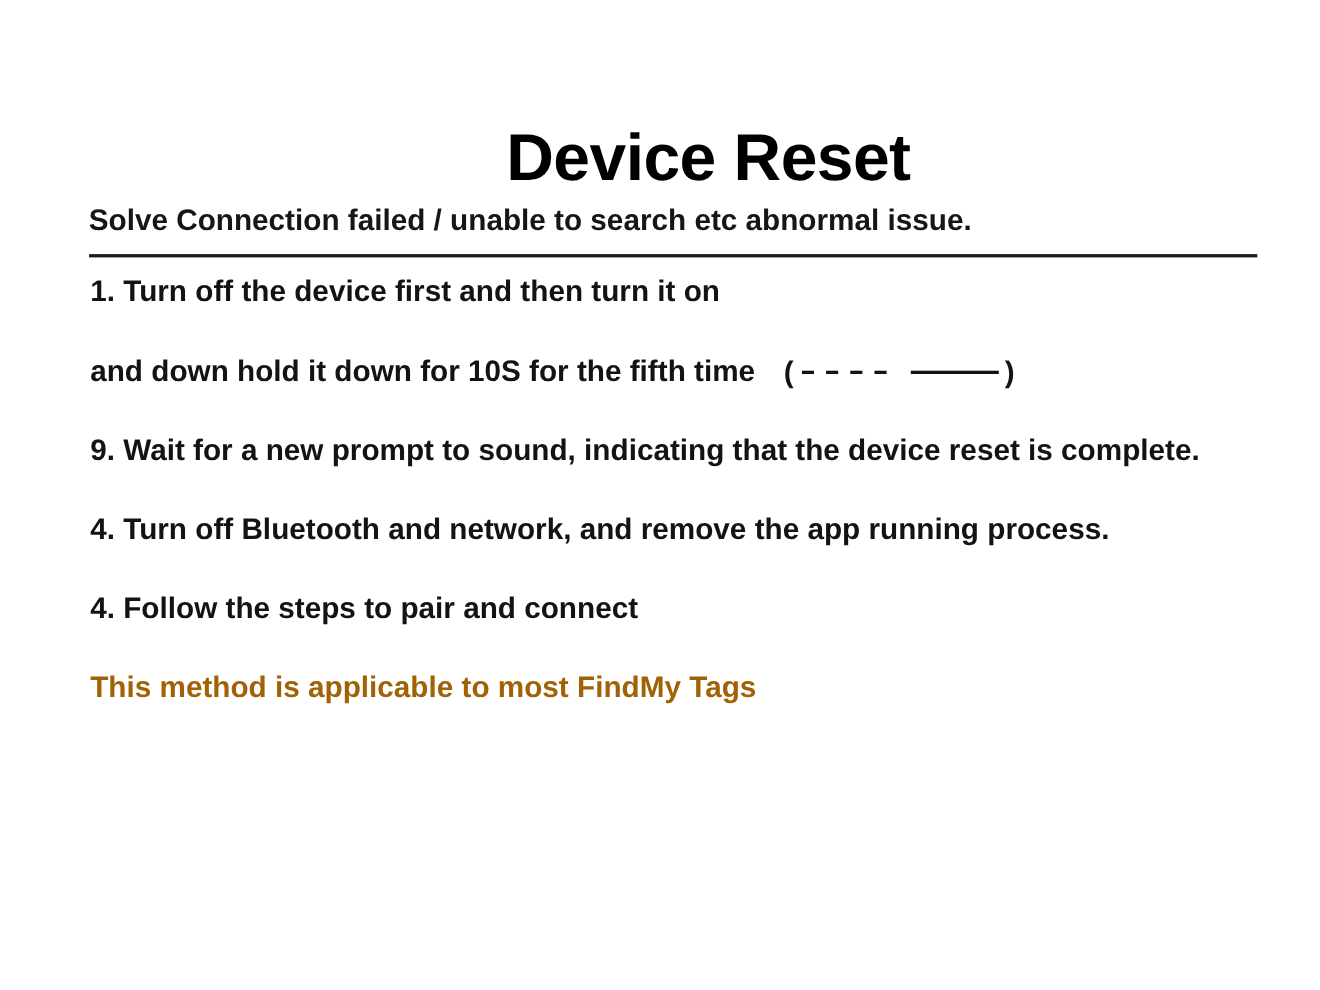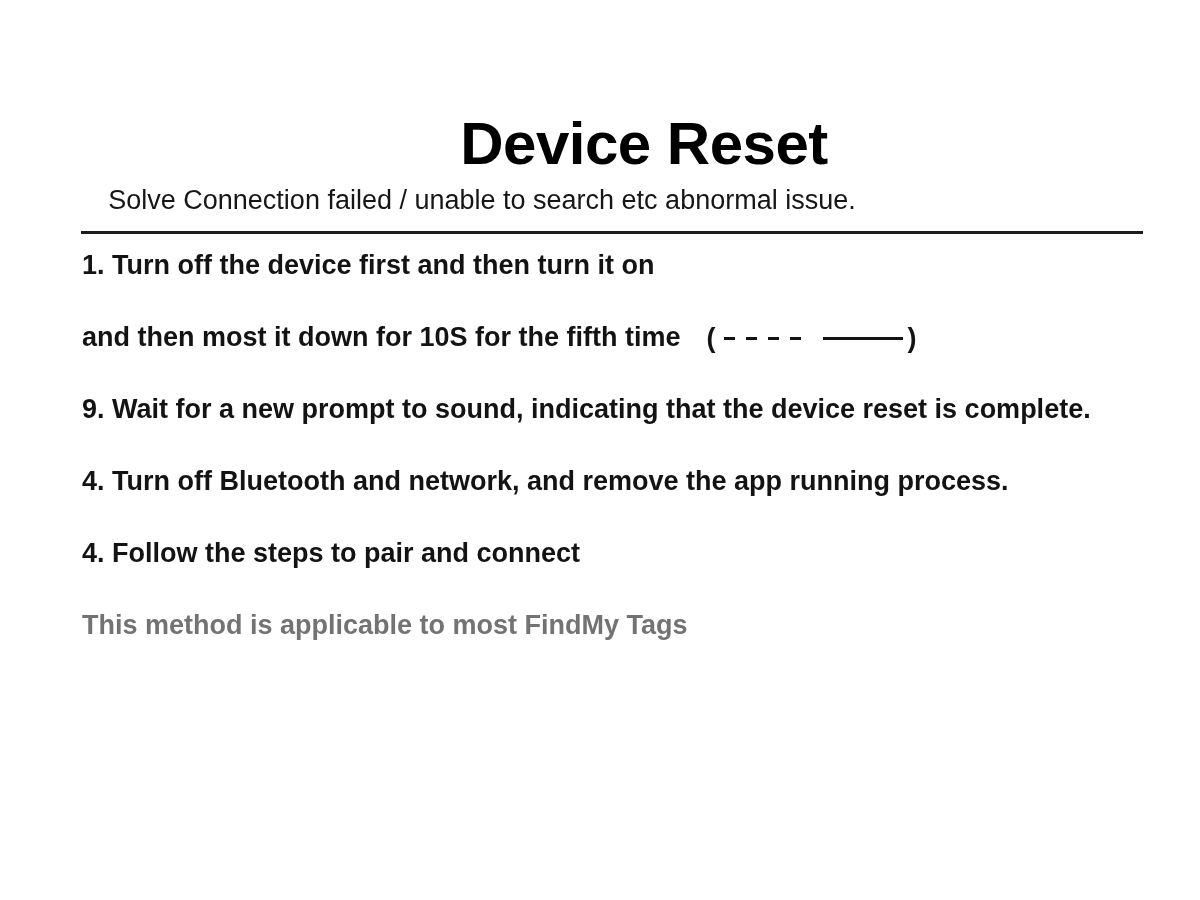--- a/index.html
+++ b/index.html
@@ -41,21 +41,21 @@
   }
 
   .doc-subtitle {
     position: absolute;
     left: 0;
     top: 186px;
     width: 964px;
     text-align: center;
     font-family: "Liberation Sans", sans-serif;
     font-size: 27px;
-    font-weight: normal;
+    font-weight: bold;
     line-height: 1.1;
     color: #161616;
     white-space: nowrap;
   }
 
   .header-rule {
     position: absolute;
     left: 81px;
     top: 231px;
     width: 1062px;
@@ -121,40 +121,40 @@
     height: 3px;
     background: #131313;
     margin-left: 11px;
   }
 
   .step-line.note {
     color: #e02327;
   }
 
   .step-line.note .step-text {
-    color: #737373;
+    color: #a16207;
   }
 </style>
 </head>
 <body>
 
 <div class="page">
 
   <div class="doc-title">Device Reset</div>
 
   <div class="doc-subtitle">Solve Connection failed / unable to search etc abnormal issue.</div>
 
   <div class="header-rule"></div>
 
   <div class="steps">
       <div class="step-line">
         <span class="step-text">1. Turn off the device first and then turn it on</span>
       </div>
       <div class="step-line">
-        <span class="step-text">and then most it down for 10S for the fifth time</span>
+        <span class="step-text">and down hold it down for 10S for the fifth time</span>
         <span class="press-notation">
           <span class="paren left">(</span>
           <span class="dash-group">
             <span class="dash-short"></span>
             <span class="dash-short"></span>
             <span class="dash-short"></span>
             <span class="dash-short"></span>
             <span class="dash-long"></span>
           </span>
           <span class="paren right">)</span>

